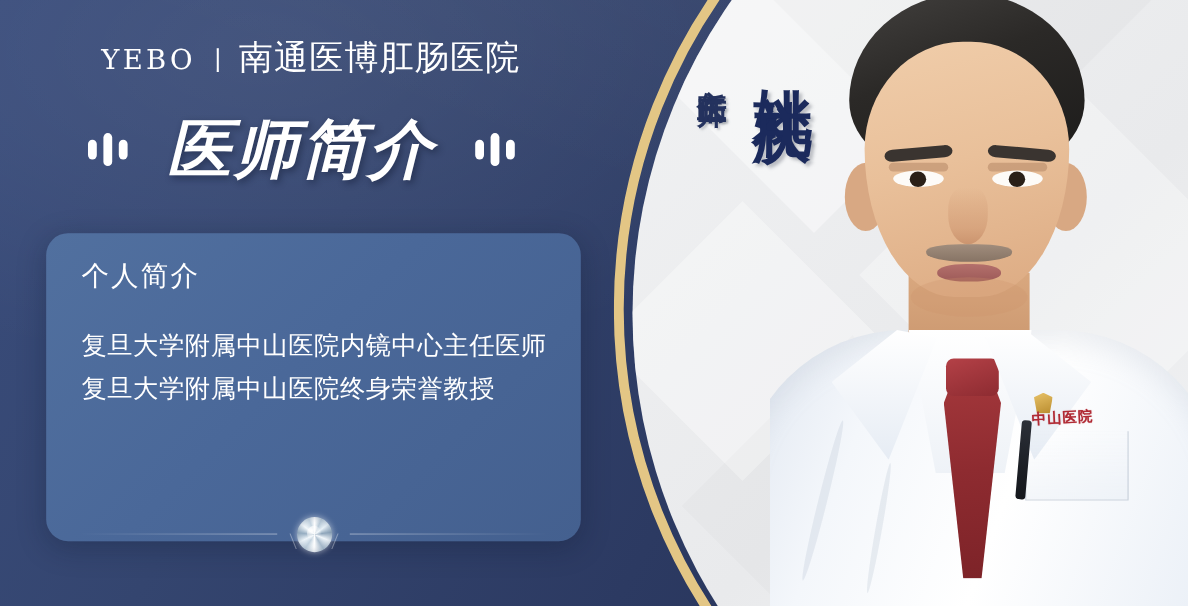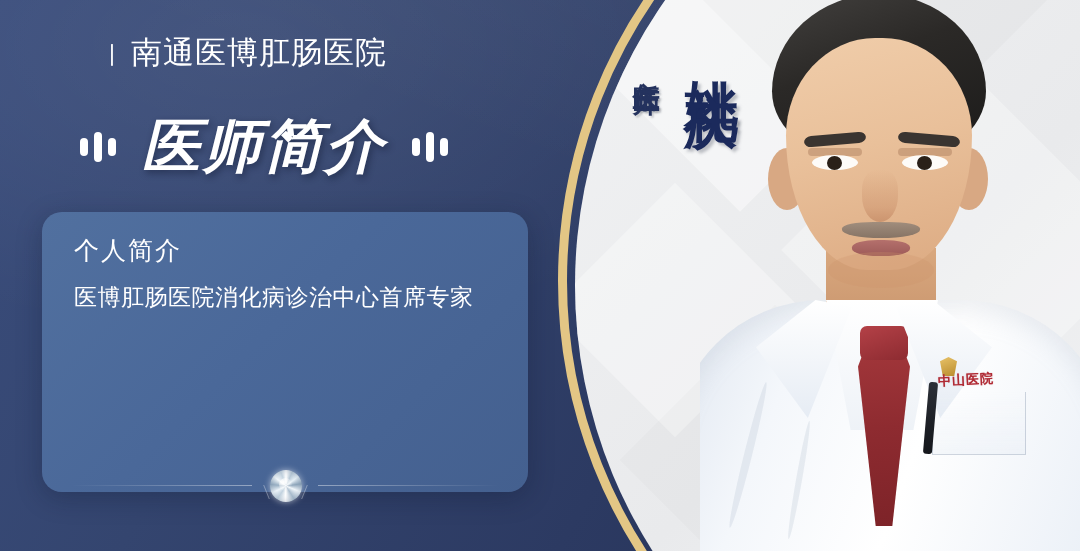--- a/index.html
+++ b/index.html
@@ -258,24 +258,24 @@
   .brand-cn {
     font-size: 31px;
     letter-spacing: 1px;
     font-weight: 500;
   }
 
   
   .title-row {
     position: absolute;
     left: 80px;
-    top: 108px;
+    top: 97px;
     display: flex;
     align-items: center;
-    gap: 26px;
+    gap: 36px;
   }
   .title-main {
     font-size: 58px;
     font-weight: 700;
     font-style: italic;
     color: #ffffff;
     letter-spacing: 3px;
     text-shadow: 2px 3px 7px rgba(10,18,40,0.45);
   }
   .deco {
@@ -305,21 +305,21 @@
     box-shadow: 0 6px 26px rgba(12,20,44,0.28);
     overflow: hidden;
   }
   .bio-inner {
     padding: 22px 0 0 32px;
   }
   .bio-heading {
     font-size: 25px;
     color: #ffffff;
     letter-spacing: 2px;
-    margin-bottom: 11px;
+    margin-bottom: 28px;
     font-weight: 400;
   }
   .bio-line {
     font-size: 23px;
     color: #ffffff;
     letter-spacing: 0.5px;
     line-height: 1.68;
     font-weight: 400;
   }
 
@@ -419,20 +419,21 @@
     <div class="p-mouth"></div>
     <div class="p-chin"></div>
   </div>
 
   <div class="vert-block">
     <div class="v-name">姚礼庆</div>
     <div class="v-title">主任医师</div>
   </div>
 
   <div class="brand">
+    <span class="brand-latin">YEBO</span>
     <span class="brand-sep">丨</span>
     <span class="brand-cn">南通医博肛肠医院</span>
   </div>
 
   <div class="title-row">
     <div class="deco">
       <span class="s"></span>
         <span class="m"></span>
         <span class="s"></span>
     </div>
@@ -440,21 +441,22 @@
     <div class="deco">
       <span class="s"></span>
         <span class="m"></span>
         <span class="s"></span>
     </div>
   </div>
 
   <div class="bio-card">
     <div class="bio-inner">
       <div class="bio-heading">个人简介</div>
-      <div class="bio-line">医博肛肠医院消化病诊治中心首席专家</div>
+      <div class="bio-line">复旦大学附属中山医院内镜中心主任医师</div>
+      <div class="bio-line">复旦大学附属中山医院终身荣誉教授</div>
     </div>
   </div>
 
   <div class="divider">
     <div class="div-line left"></div>
     <div class="div-tick left"></div>
     <div class="gem"></div>
     <div class="div-tick right"></div>
     <div class="div-line right"></div>
   </div>

